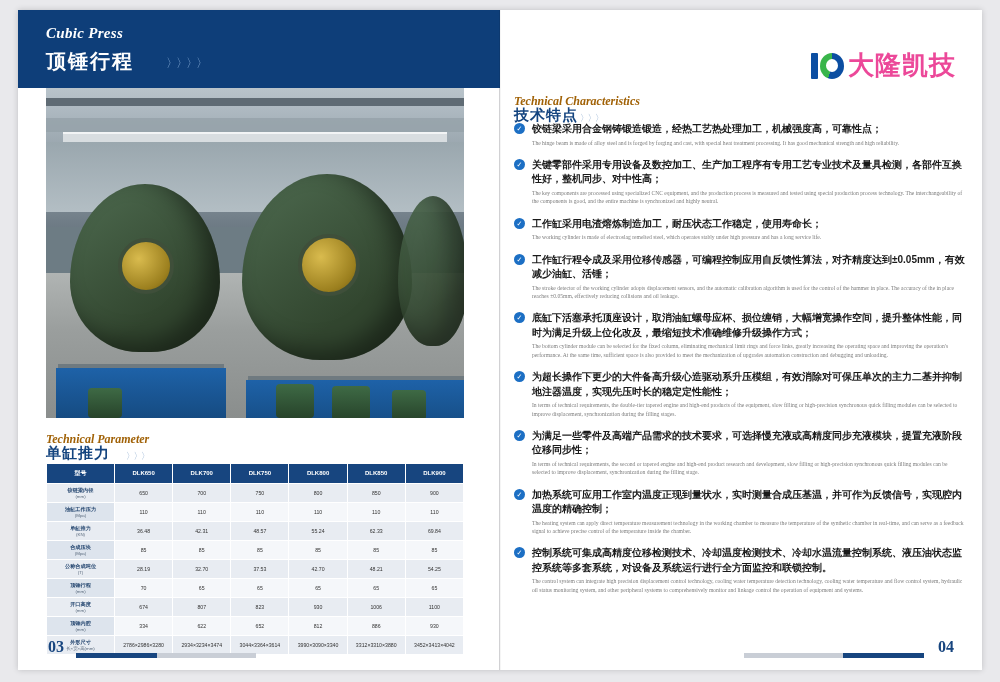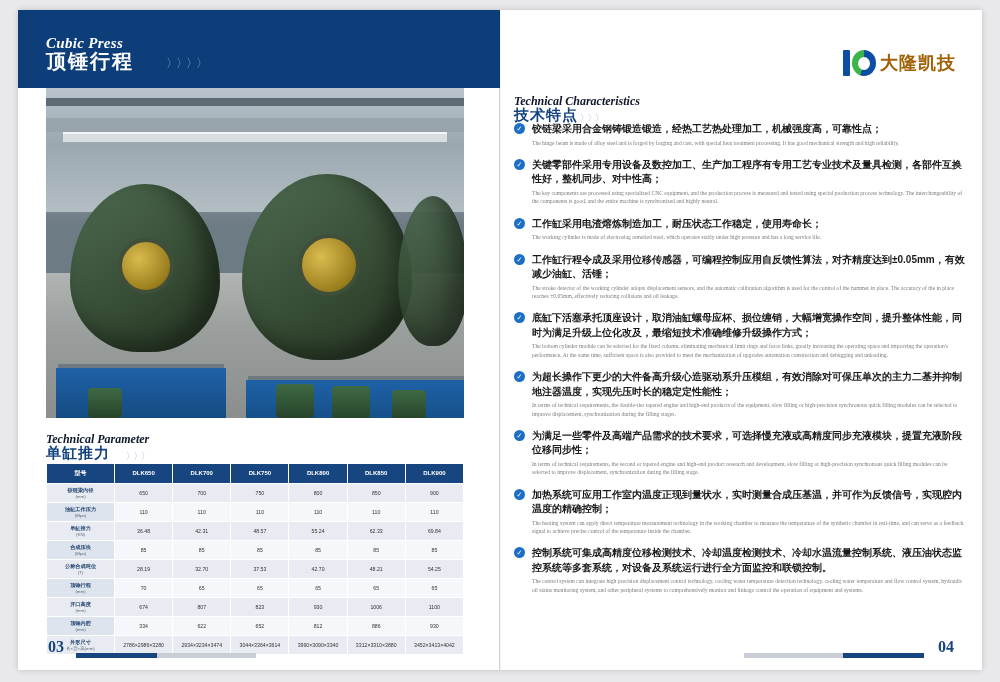--- a/index.html
+++ b/index.html
@@ -24,21 +24,21 @@
   }
   .left-page { border-right:1px solid #e3e3e6; }
 
   
   .blue-band {
     position:absolute; top:0; left:0;
     width:482px; height:78px;
     background:#0e3e79;
   }
   .band-title-en {
-    position:absolute; top:25px; left:28px;
+    position:absolute; top:15px; left:28px;
     color:#ffffff; font-family:"Liberation Serif", serif;
     font-size:15px; font-style:italic; font-weight:bold;
     letter-spacing:0.3px;
   }
   .band-title-cn {
     position:absolute; top:38px; left:28px;
     color:#ffffff; font-size:20px; font-weight:bold; letter-spacing:2px;
   }
   .band-arrows {
     position:absolute; top:45px; left:148px;
@@ -104,21 +104,21 @@
   .photo .m1 { top:300px; left:42px; width:34px; height:30px; }
   .photo .m2 { top:296px; left:230px; width:38px; height:34px; }
   .photo .m3 { top:298px; left:286px; width:38px; height:34px; }
   .photo .m4 { top:302px; left:346px; width:34px; height:30px; }
   .photo .pipe {
     position:absolute; background:#6f7a80; height:4px;
   }
 
   
   .sec-en {
-    position:absolute; color:#0f172a;
+    position:absolute; color:#a16207;
     font-family:"Liberation Serif", serif; font-style:italic;
     font-weight:bold; font-size:12px;
   }
   .sec-cn {
     position:absolute; color:#14447f;
     font-size:15px; font-weight:bold; letter-spacing:1px;
   }
   .sec-arrows {
     position:absolute; color:#9bb6d4; font-size:9px; letter-spacing:-1.5px;
   }
@@ -165,21 +165,21 @@
   .logo .mark .ring {
     position:absolute; left:9px; top:2px; width:24px; height:26px;
     border-radius:50%;
     background:conic-gradient(#0b4ea2 0 55%, #39b54a 55% 100%);
   }
   .logo .mark .ring:after {
     content:""; position:absolute; left:6px; top:6.5px;
     width:12px; height:13px; background:#fff; border-radius:50%;
   }
   .logo .txt {
-    color:#a16207; font-size:18px; font-weight:bold; letter-spacing:1px;
+    color:#ec4899; font-size:26px; font-weight:bold; letter-spacing:1px;
   }
 
   
   .feature-list {
     position:absolute; top:112px; left:14px; width:452px;
   }
   .feature {
     position:relative;
     padding-left:18px;
     margin-bottom:11px;

